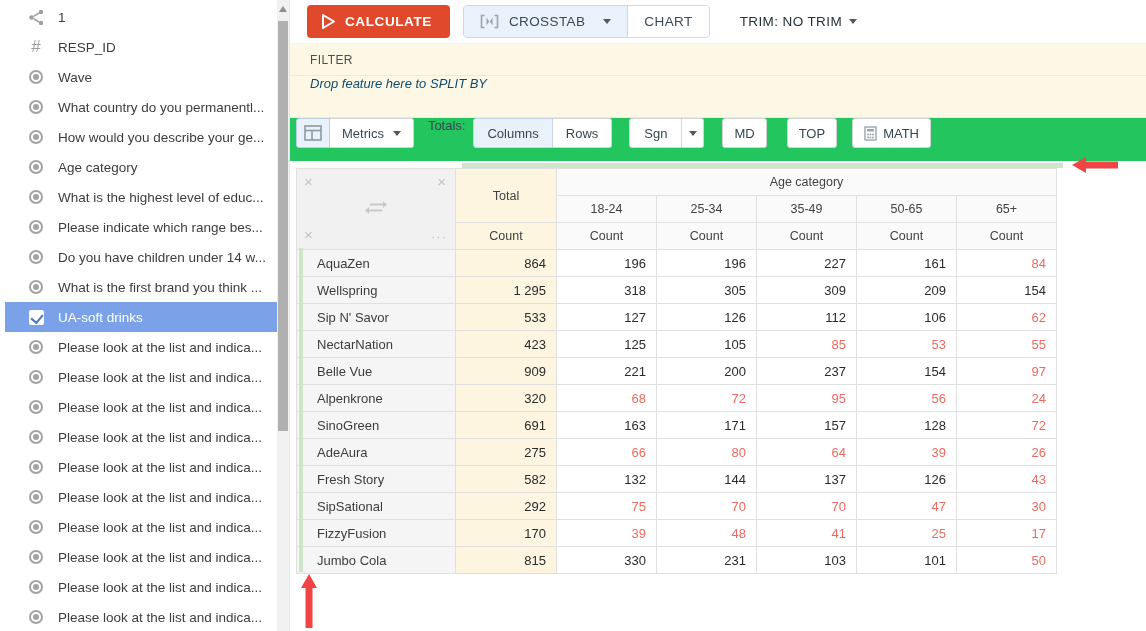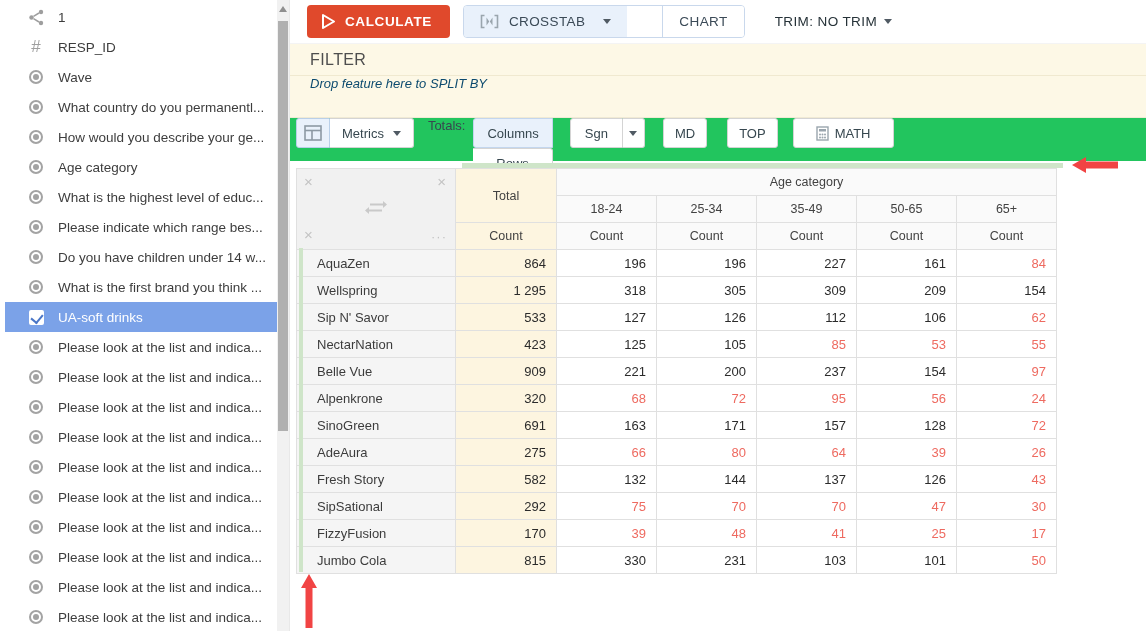--- a/index.html
+++ b/index.html
@@ -25,43 +25,43 @@
   .sb-scroll-up { position:absolute; top:6px; left:2px; width:0; height:0; border-left:4px solid transparent; border-right:4px solid transparent; border-bottom:6px solid #8f8f8f; }
   .sb-thumb { position:absolute; top:21px; left:1px; width:10px; height:410px; background:#b0b0b0; }
   .sidebar-divider { position:absolute; right:-1px; top:0; width:1px; height:631px; background:#e8e8e8; }
 
   
   .main { flex:1; display:flex; flex-direction:column; min-width:0; }
 
   .toolbar { height:43px; display:flex; align-items:center; padding-left:18px; background:#fff; }
   .btn { font-family:inherit; font-size:13px; color:#37474f; background:#fff; border:1px solid #d4d4d4; height:30px; display:inline-flex; align-items:center; justify-content:center; cursor:pointer; }
   .calc-btn { background:var(--accent-red,#e0492c); color:#fff; border:none; border-radius:4px; height:33px; padding:0 18px 0 14px; font-weight:bold; font-size:13.5px; letter-spacing:.6px; display:inline-flex; align-items:center; gap:9px; cursor:pointer; }
-  .view-group { display:inline-flex; margin-left:13px; height:33px; border:1px solid #c9d8ec; border-radius:4px; overflow:hidden;gap:35px; }
+  .view-group { display:inline-flex; margin-left:13px; height:33px; border:1px solid #c9d8ec; border-radius:4px; overflow:hidden; }
   .view-group .seg { display:inline-flex; align-items:center; gap:10px; padding:0 16px; font-size:13.5px; letter-spacing:.4px; color:#3b4a57; background:#fff; border:none; cursor:pointer; font-family:inherit; }
   .seg.active { background:var(--active-blue,#e9f1fb); }
   .seg + .seg { border-left:1px solid #c9d8ec; }
   .caret { width:0; height:0; border-left:4px solid transparent; border-right:4px solid transparent; border-top:5px solid #505a63; display:inline-block; }
   .trim { margin-left:30px; display:inline-flex; align-items:center; gap:7px; font-size:13.5px; font-weight:500; color:#263238; letter-spacing:.4px; cursor:pointer; }
 
-  .filter-bar { height:33px; background:var(--cream-bar,#fdf8e6); border-top:1px solid #f4f4f4; border-bottom:1px solid #f0e9d0; display:flex; align-items:center; padding-left:21px; font-size:16px; color:#4e4e4e; letter-spacing:.4px; cursor:pointer; }
+  .filter-bar { height:33px; background:var(--cream-bar,#fdf8e6); border-top:1px solid #f4f4f4; border-bottom:1px solid #f0e9d0; display:flex; align-items:center; padding-left:21px; font-size:12px; color:#4e4e4e; letter-spacing:.4px; cursor:pointer; }
   .splitby-bar { height:42px; background:var(--cream-bar,#fdf8e6); border-bottom:1px solid #f0ead4; display:flex; padding-left:21px; font-style:italic; font-size:13px; color:#0c4a6e; }
 
   .metrics-bar { height:43px; display:flex; align-items:flex-start; padding-left:7px; background:#22c55e; }
   .icon-seg { width:34px; background:var(--active-blue,#e9f1fb); border:1px solid #b9cfe8; border-radius:3px 0 0 3px; }
   .metrics-seg { border:1px solid #d4d4d4; border-left:none; border-radius:0 3px 3px 0; padding:0 12px; gap:9px; }
   .totals-lab { margin-left:14px; font-size:13px; color:#37474f; }
-  .cr-group { display:inline-flex; margin-left:8px;flex-direction:column; }
+  .cr-group { display:inline-flex; margin-left:8px; }
   .cr-group .columns { background:var(--active-blue,#e9f1fb); border:1px solid #c3d6ee; border-radius:3px 0 0 3px; padding:0 13px; }
   .cr-group .rows { border:1px solid #d4d4d4; border-left:none; border-radius:0 3px 3px 0; padding:0 13px; }
   .sgn-group { display:inline-flex; margin-left:17px; }
   .sgn-group .sgn { border-radius:3px 0 0 3px; padding:0 14px; }
   .sgn-group .sgn-caret { border-left:none; border-radius:0 3px 3px 0; width:22px; }
   .md-btn { margin-left:18px; border-radius:3px; padding:0 11px; }
   .top-btn { margin-left:20px; border-radius:3px; padding:0 11px; }
-  .math-btn { margin-left:15px; border-radius:3px; padding:0 22px; gap:6px; }
+  .math-btn { margin-left:15px; border-radius:3px; padding:0 11px; gap:6px; }
 
   
   .table-zone { position:relative; flex:1; }
   table.ct { border-collapse:collapse; margin:7px 0 0 7px; table-layout:fixed; }
   .ct td { border:1px solid #e0e0e0; font-size:13px; height:27px; padding:0 10px; overflow:hidden; white-space:nowrap; }
   .ct .corner { background:#f1f1f1; position:relative; padding:0; }
   .ct .hdr { background:#fafafa; text-align:center; font-size:12.5px; color:#424242; }
   .ct .cream { background:var(--cream-cell,#fdf5e0); }
   .ct .group-hdr { text-align:center; }
   .ct .rowlab { background:#f5f5f5; color:#3c3c3c; text-align:left;padding-left:20px; }

